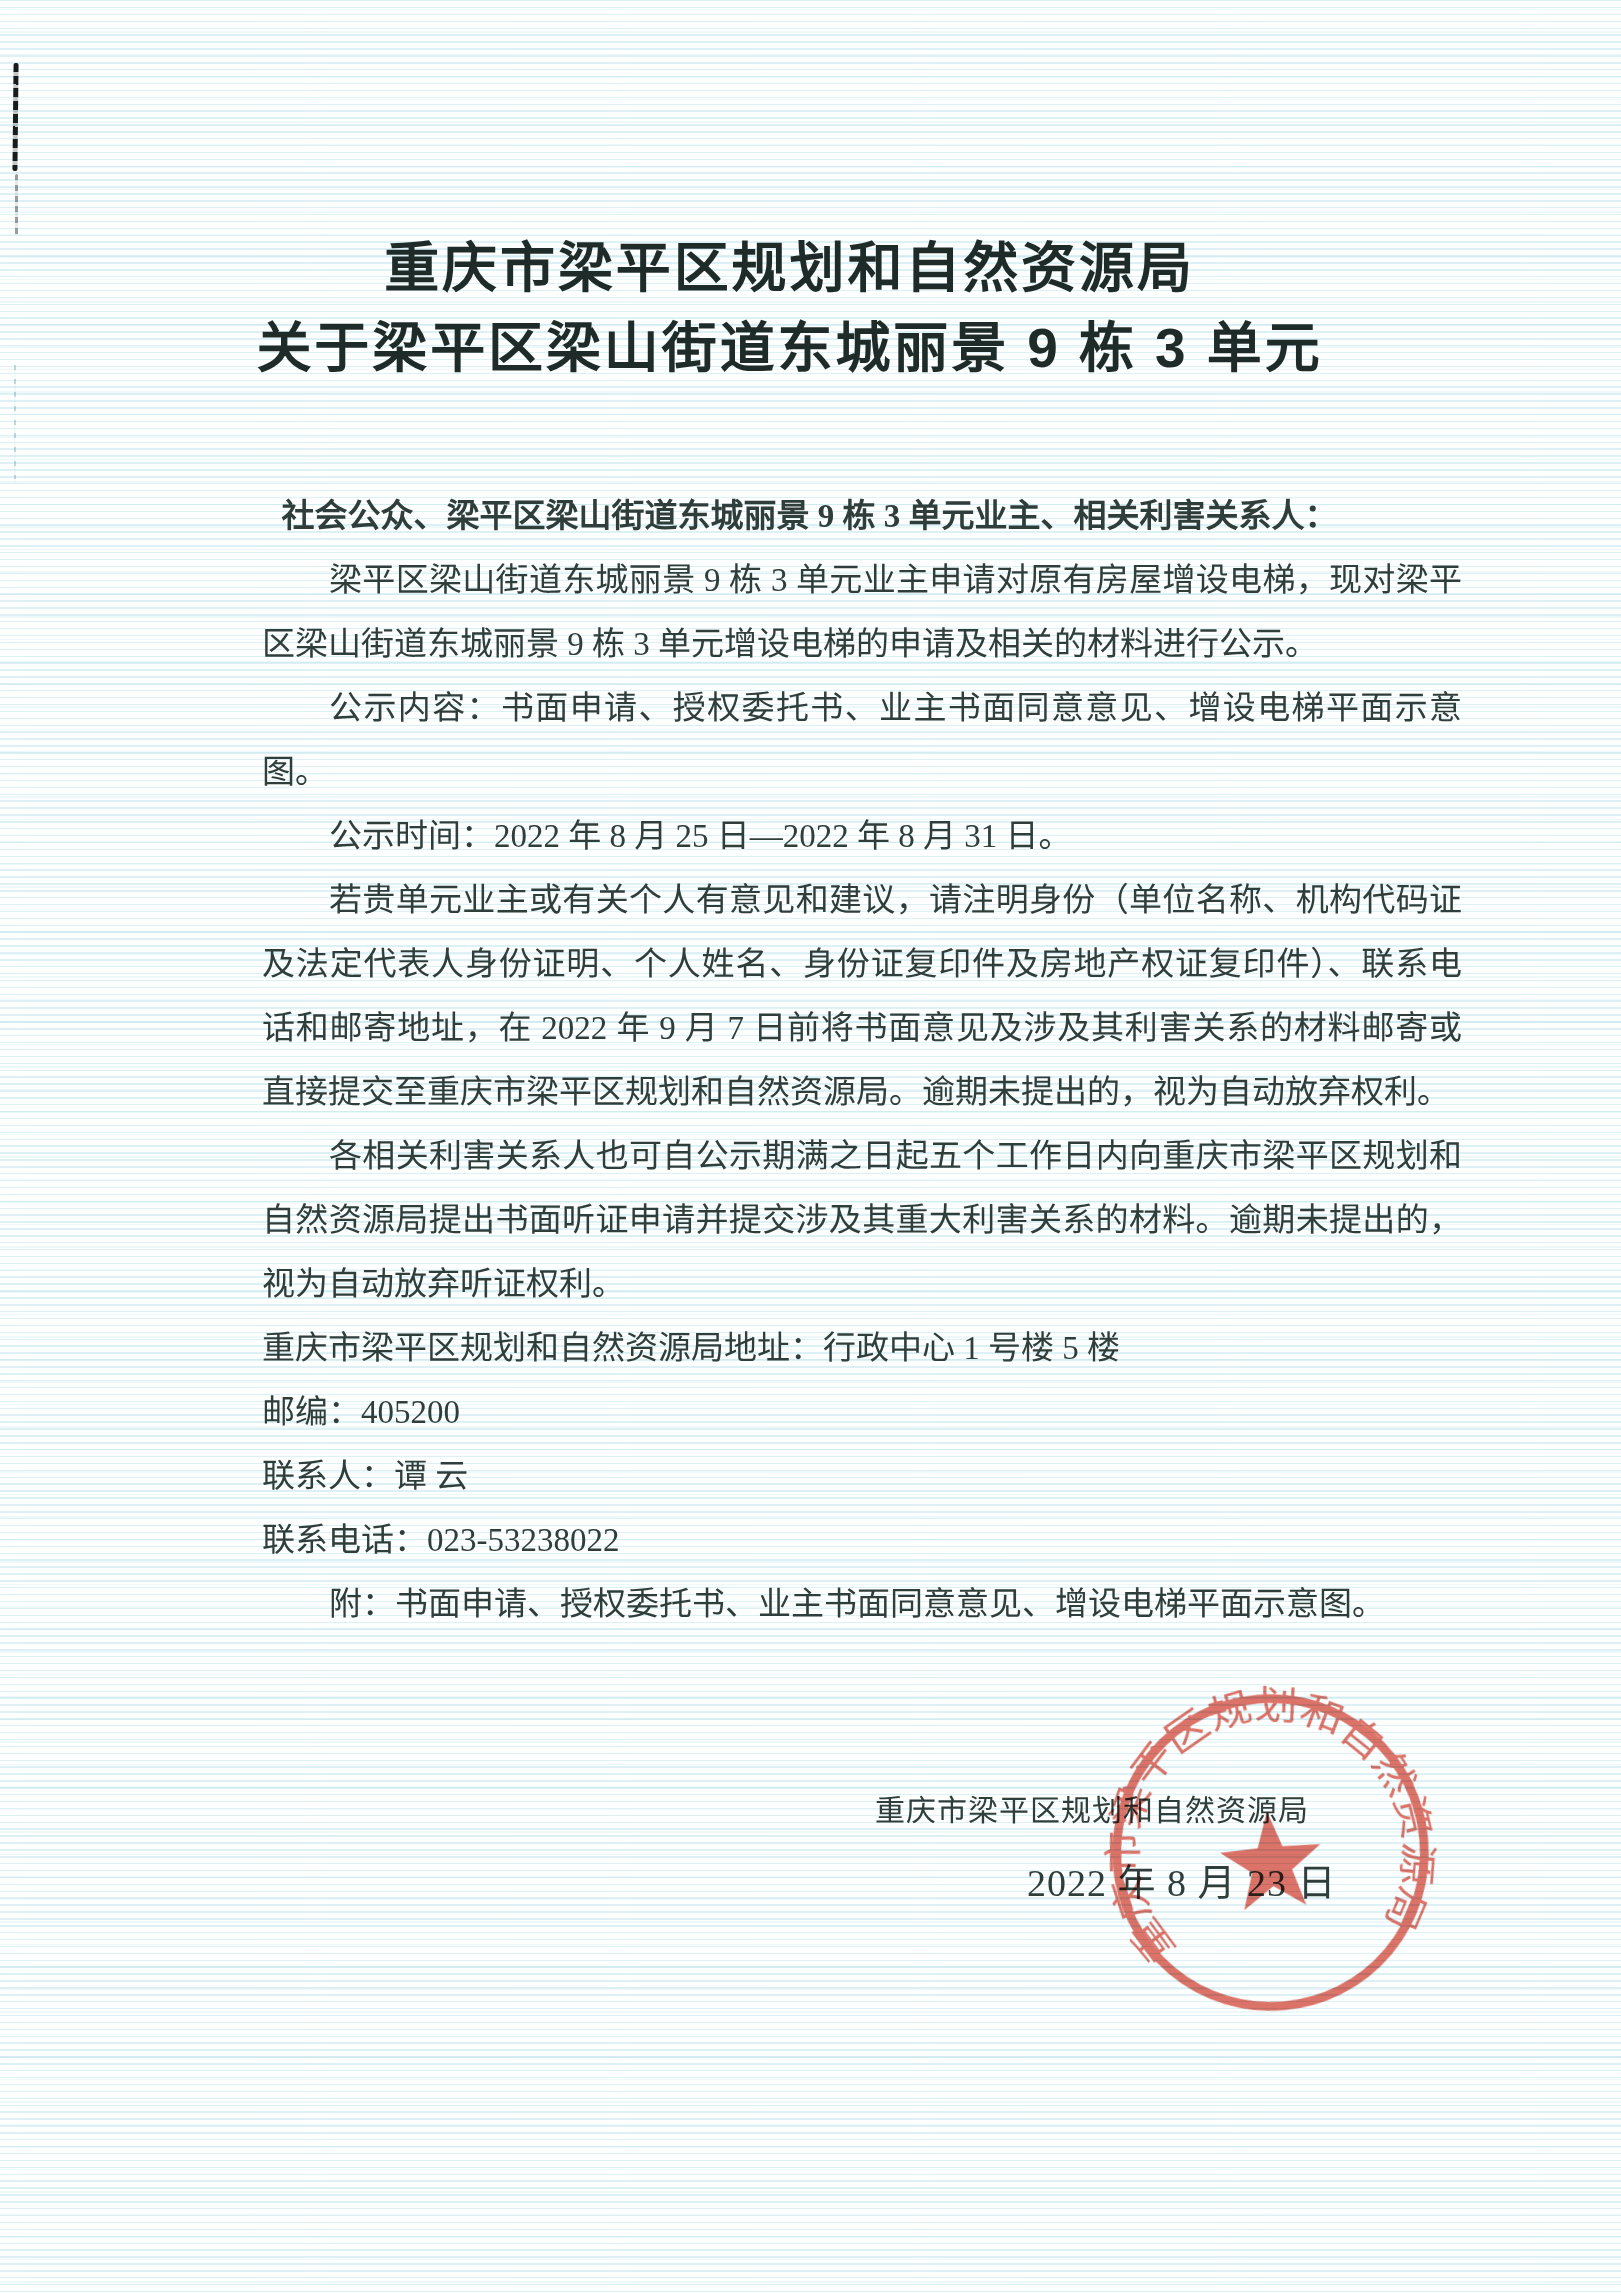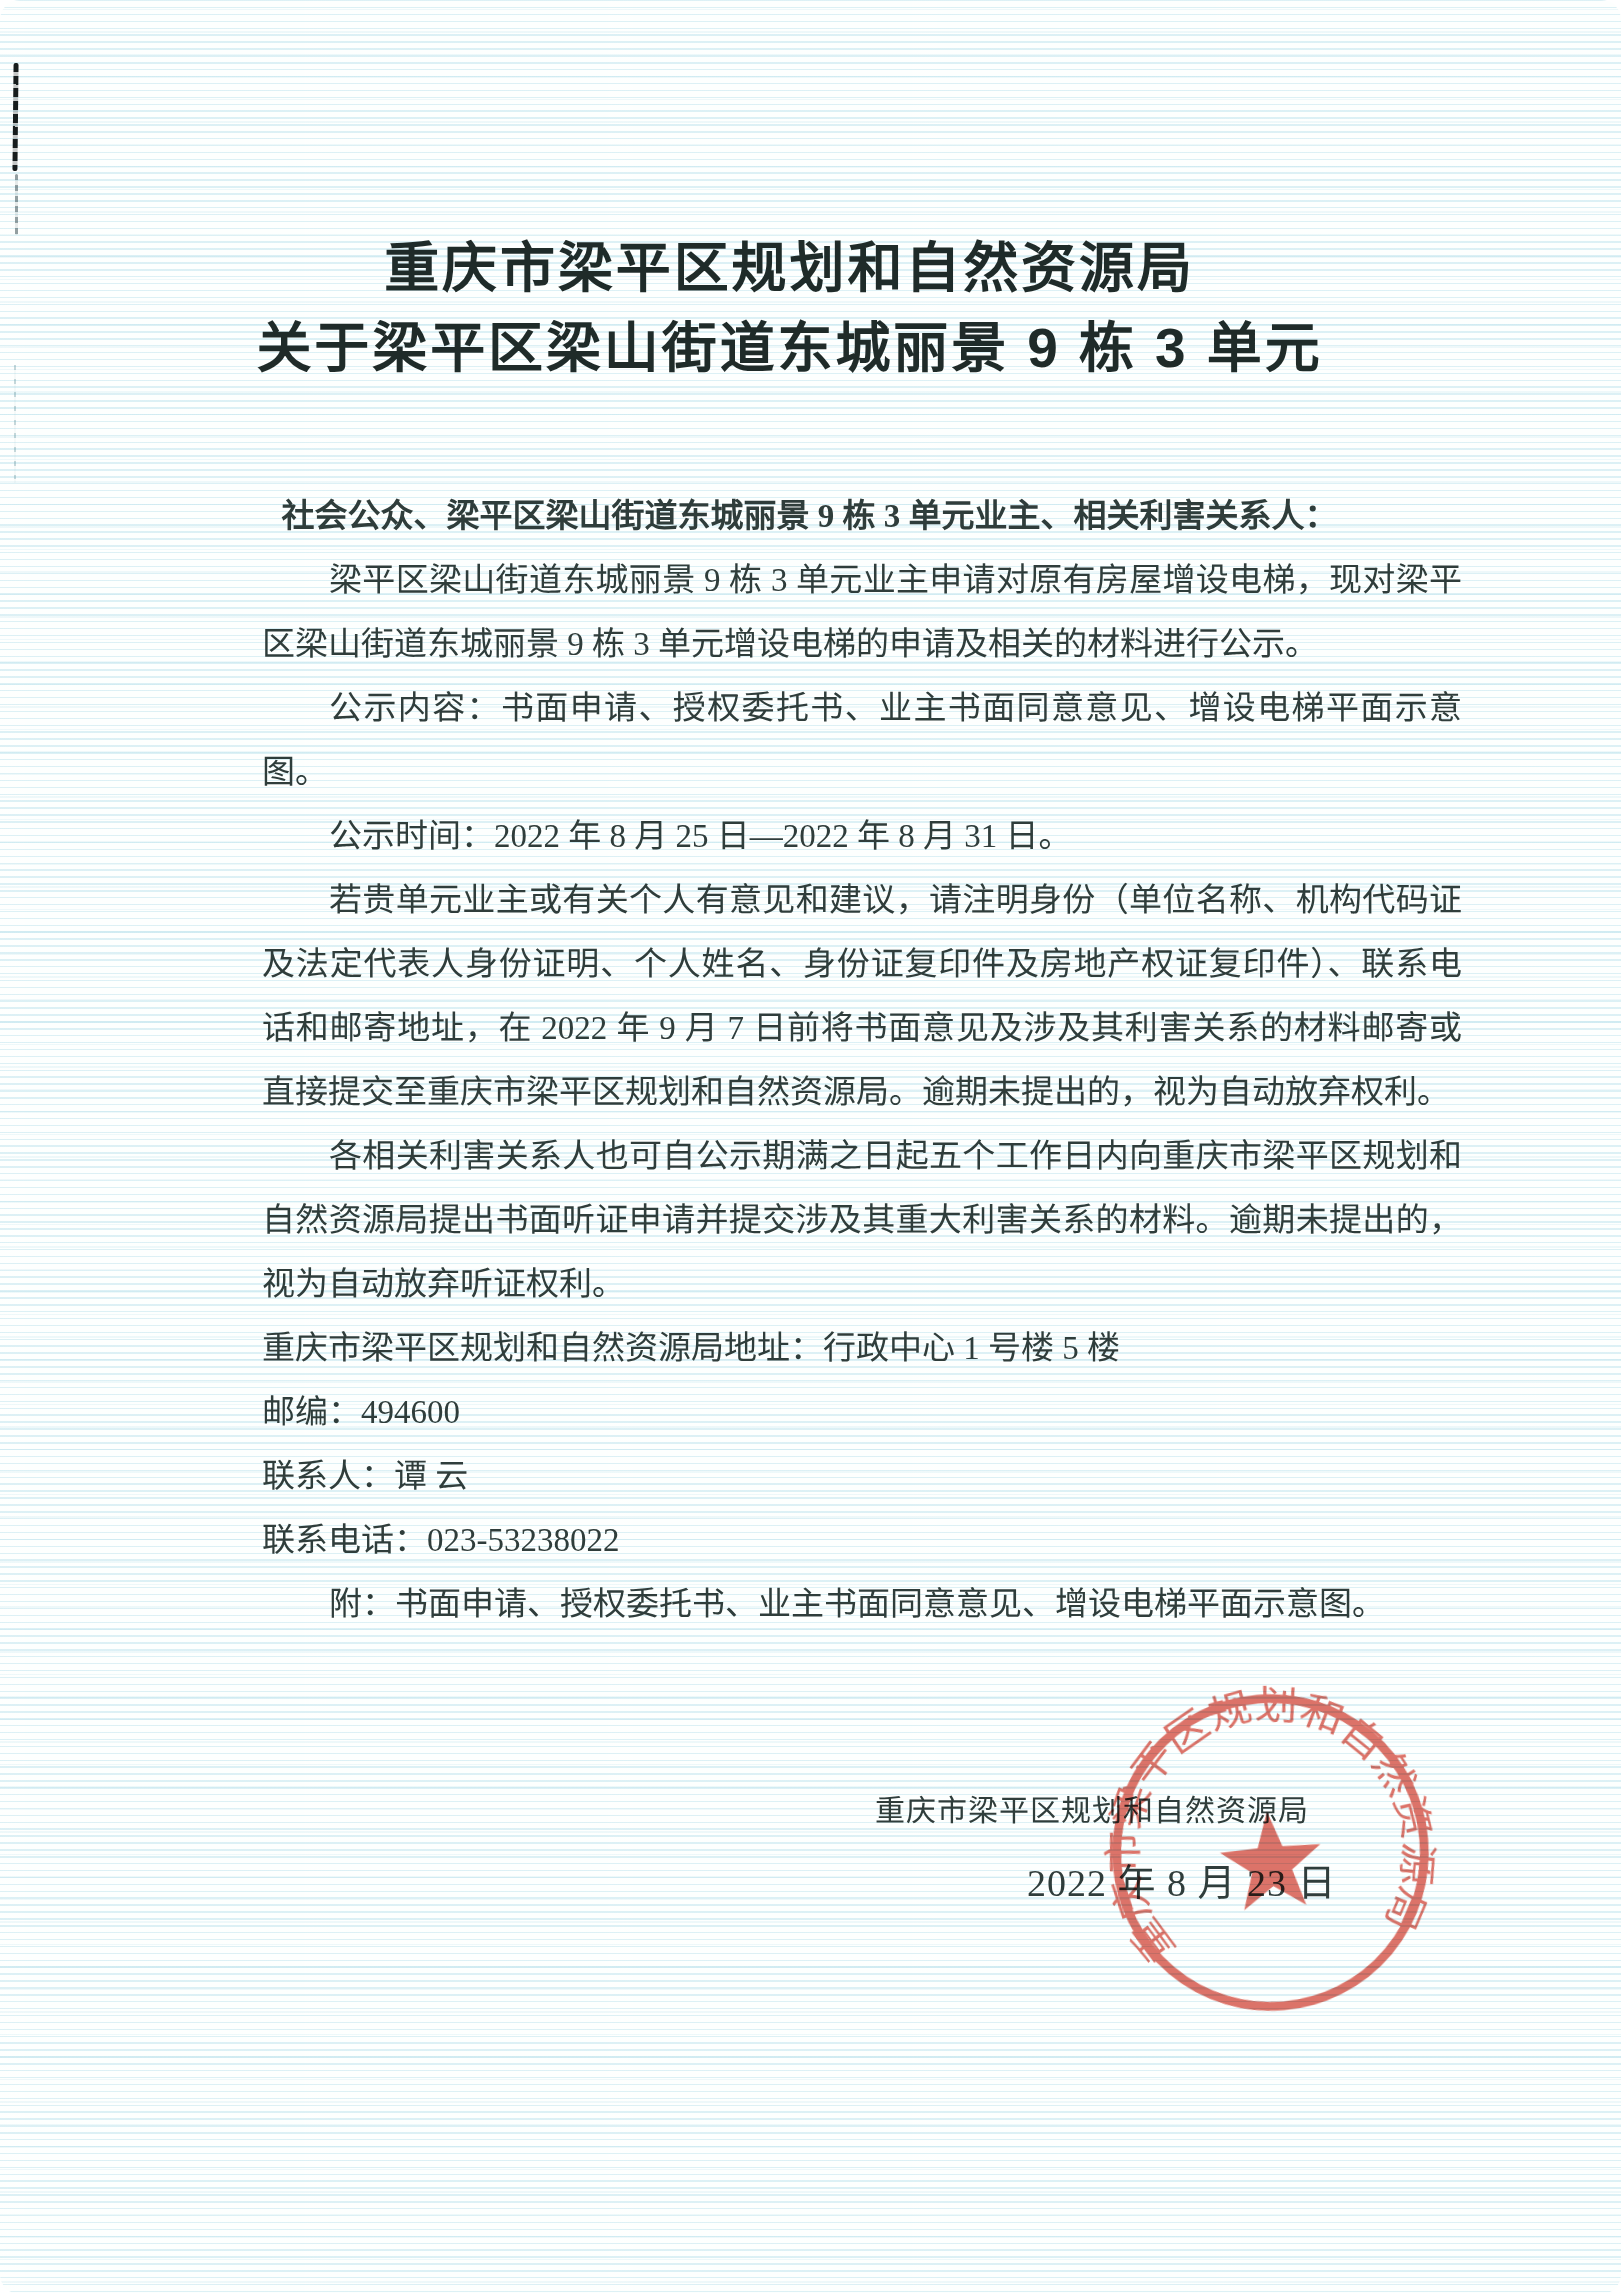--- a/index.html
+++ b/index.html
@@ -13,21 +13,20 @@
   body{width:1621px;height:2294px;position:relative;}
   .page{
     position:absolute;left:0;top:0;width:1621px;height:2294px;overflow:hidden;
     background-image:
       repeating-linear-gradient(to bottom, rgba(127,199,220,.26) 0px, rgba(127,199,220,.26) 1.4px, rgba(255,255,255,0) 1.4px, rgba(255,255,255,0) 6.9px),
       repeating-linear-gradient(to bottom, rgba(255,255,255,0) 0px, rgba(255,255,255,0) 8.8px, rgba(127,199,220,.12) 8.8px, rgba(127,199,220,.12) 10.3px, rgba(255,255,255,0) 10.3px, rgba(255,255,255,0) 22.5px),
       repeating-linear-gradient(to right, rgba(255,255,255,.35) 0px, rgba(255,255,255,0) 88px, rgba(255,255,255,.25) 196px, rgba(255,255,255,0) 304px);
     background-color:#fdfffe;
     font-family:"Liberation Serif","DejaVu Serif",serif;
     color:var(--text);
-    border-radius:20px;
   }
   .edge-streak{
     position:absolute;left:12.7px;top:63px;width:4.9px;height:108px;
     background:repeating-linear-gradient(to bottom,#171d1d 0 8.8px,rgba(23,29,29,.25) 8.8px 12.7px);
     border-radius:2px;transform:rotate(.6deg);
   }
   .edge-streak-2{
     position:absolute;left:14.7px;top:174px;width:2.9px;height:61px;
     background:repeating-linear-gradient(to bottom,rgba(60,80,85,.55) 0 5.9px,rgba(60,80,85,.12) 5.9px 10.8px);
     border-radius:2px;
@@ -83,21 +82,21 @@
   </div>
 
   <div class="doc-body">
     <p class="salutation">社会公众、梁平区梁山街道东城丽景 9 栋 3 单元业主、相关利害关系人：</p>
     <p class="indent">梁平区梁山街道东城丽景 9 栋 3 单元业主申请对原有房屋增设电梯，现对梁平区梁山街道东城丽景 9 栋 3 单元增设电梯的申请及相关的材料进行公示。</p>
     <p class="indent">公示内容：书面申请、授权委托书、业主书面同意意见、增设电梯平面示意图。</p>
     <p class="indent">公示时间：2022 年 8 月 25 日—2022 年 8 月 31 日。</p>
     <p class="indent">若贵单元业主或有关个人有意见和建议，请注明身份（单位名称、机构代码证及法定代表人身份证明、个人姓名、身份证复印件及房地产权证复印件）、联系电话和邮寄地址，在 2022 年 9 月 7 日前将书面意见及涉及其利害关系的材料邮寄或直接提交至重庆市梁平区规划和自然资源局。逾期未提出的，视为自动放弃权利。</p>
     <p class="indent">各相关利害关系人也可自公示期满之日起五个工作日内向重庆市梁平区规划和自然资源局提出书面听证申请并提交涉及其重大利害关系的材料。逾期未提出的，视为自动放弃听证权利。</p>
     <p class="flush">重庆市梁平区规划和自然资源局地址：行政中心 1 号楼 5 楼</p>
-    <p class="flush">邮编：494600</p>
+    <p class="flush">邮编：405200</p>
     <p class="flush">联系人：谭 云</p>
     <p class="flush">联系电话：023-53238022</p>
     <p class="indent">附：书面申请、授权委托书、业主书面同意意见、增设电梯平面示意图。</p>
   </div>
 
   <div class="sig-org">重庆市梁平区规划和自然资源局</div>
   <div class="sig-date">2022 年 8 月 23 日</div>
 
   <div class="seal">
     <svg viewBox="-174 -174 348 348" width="341" height="341">

